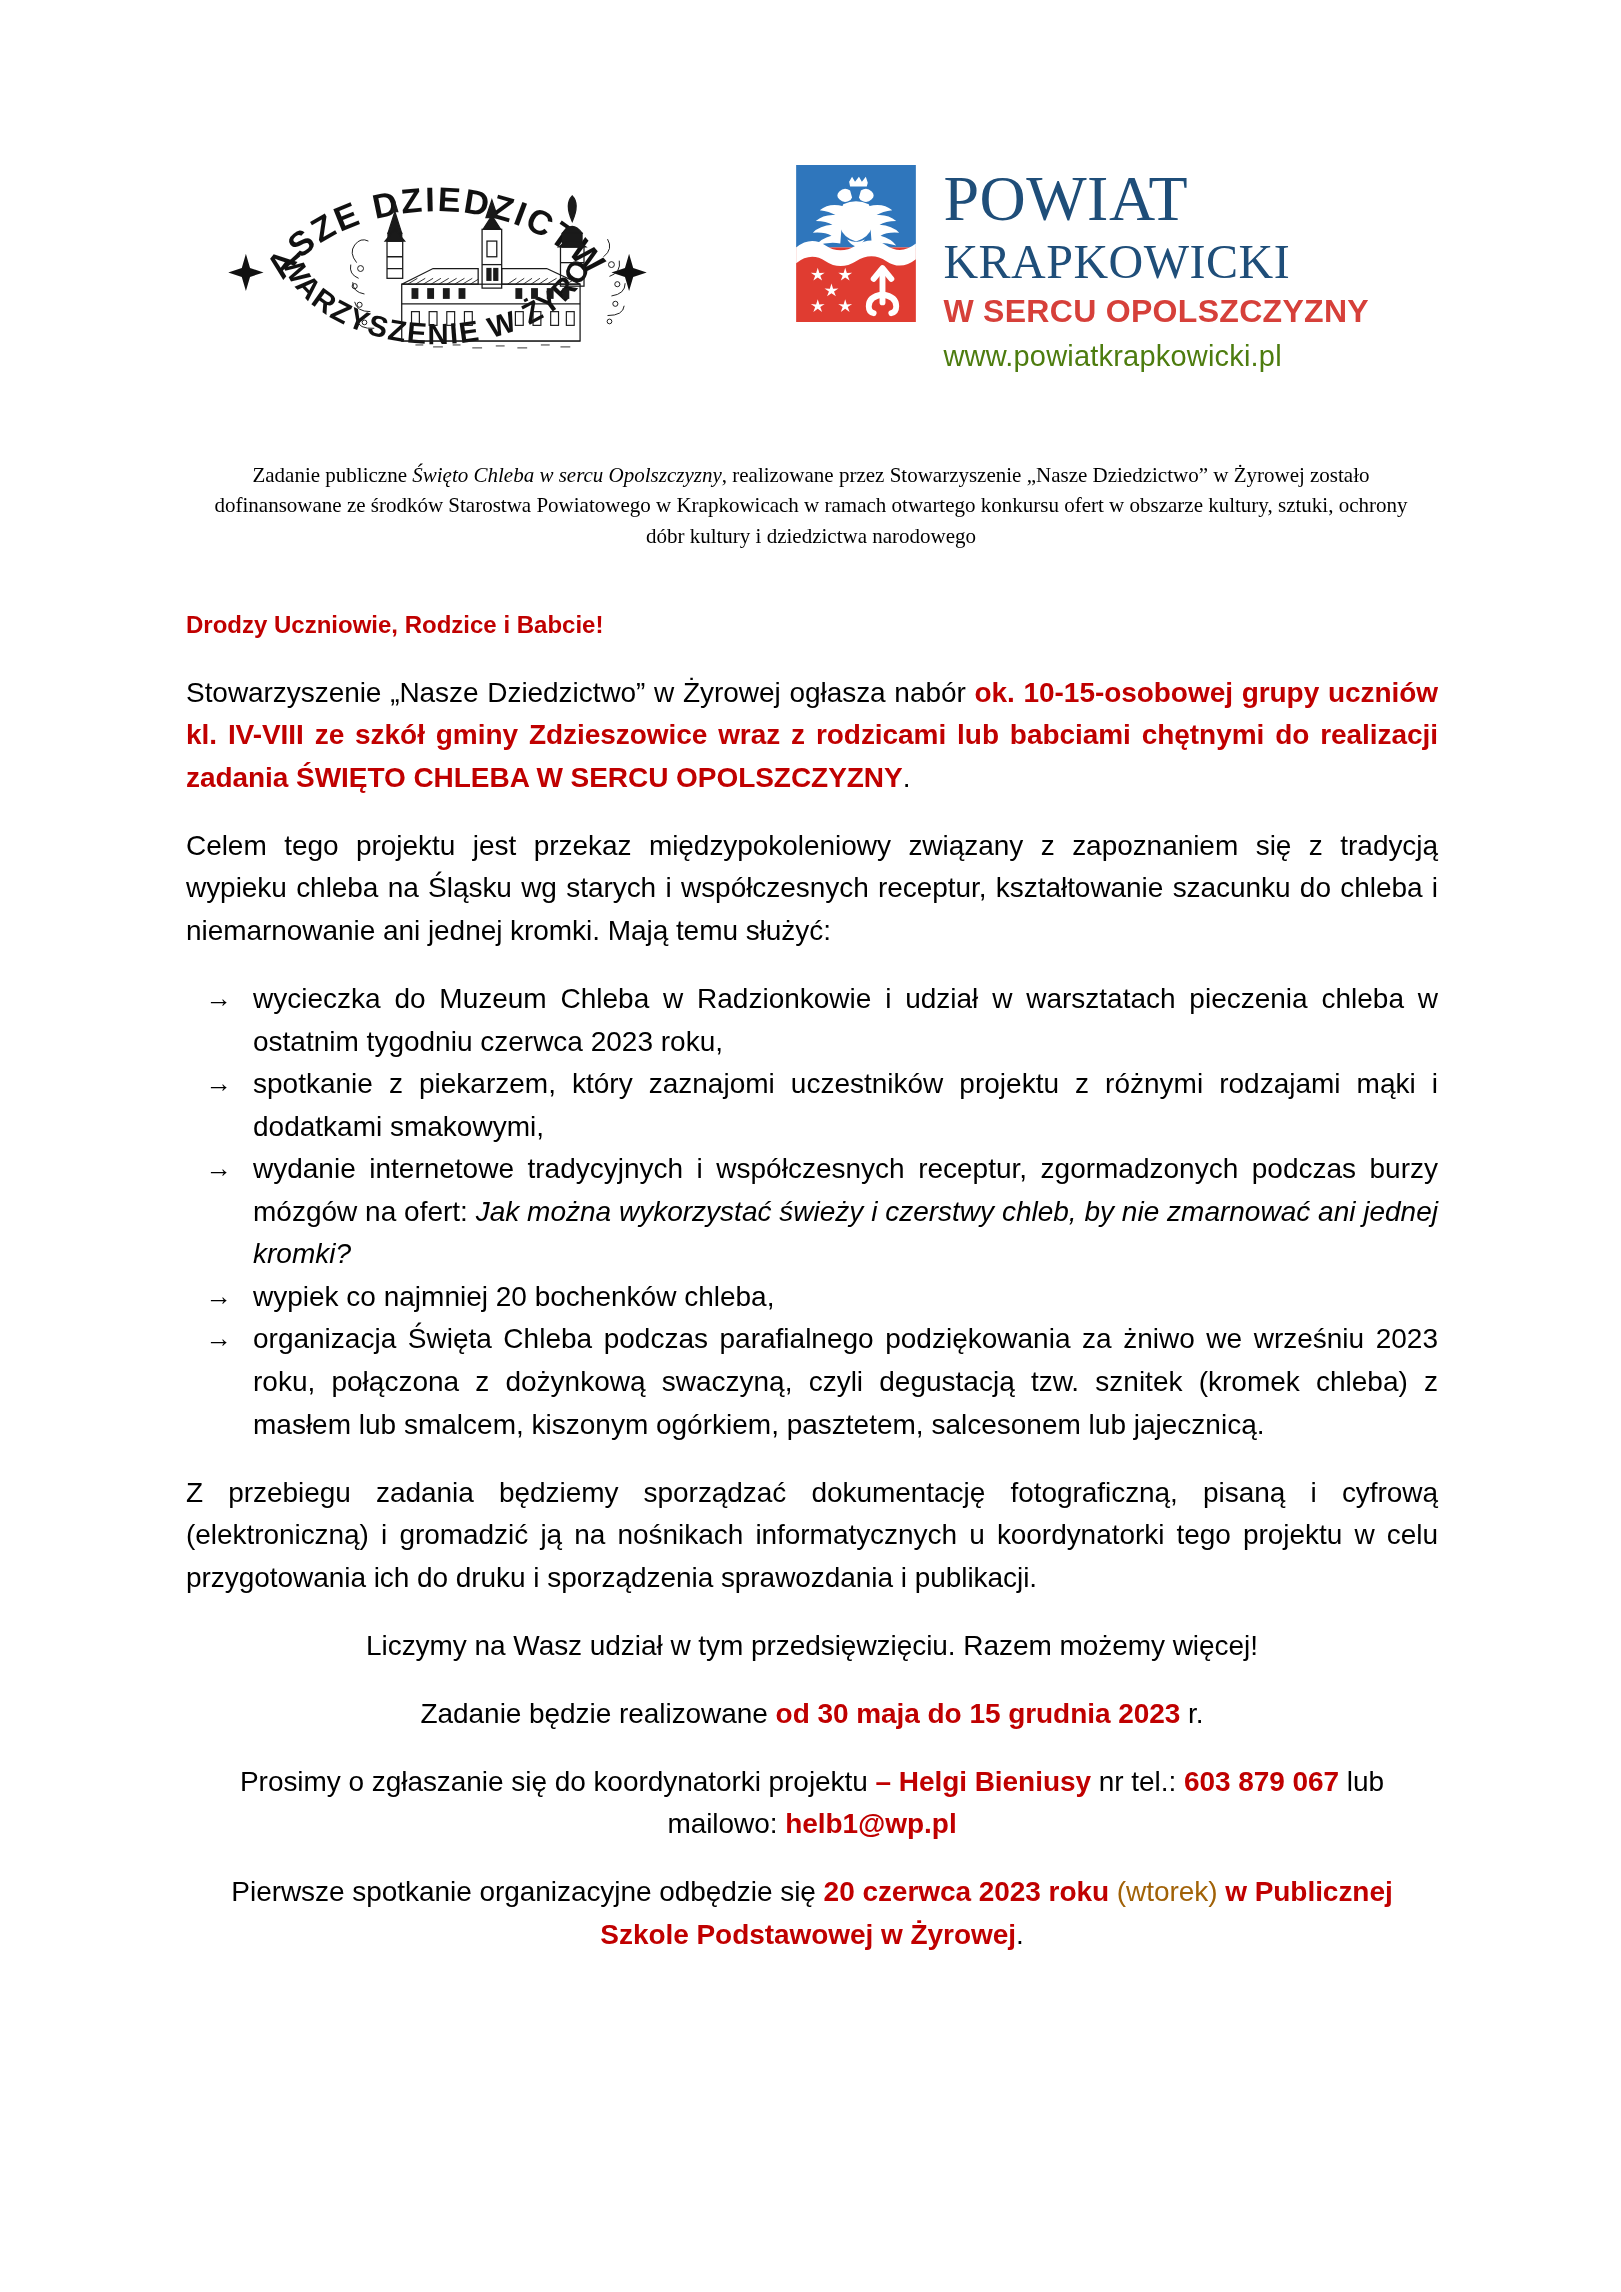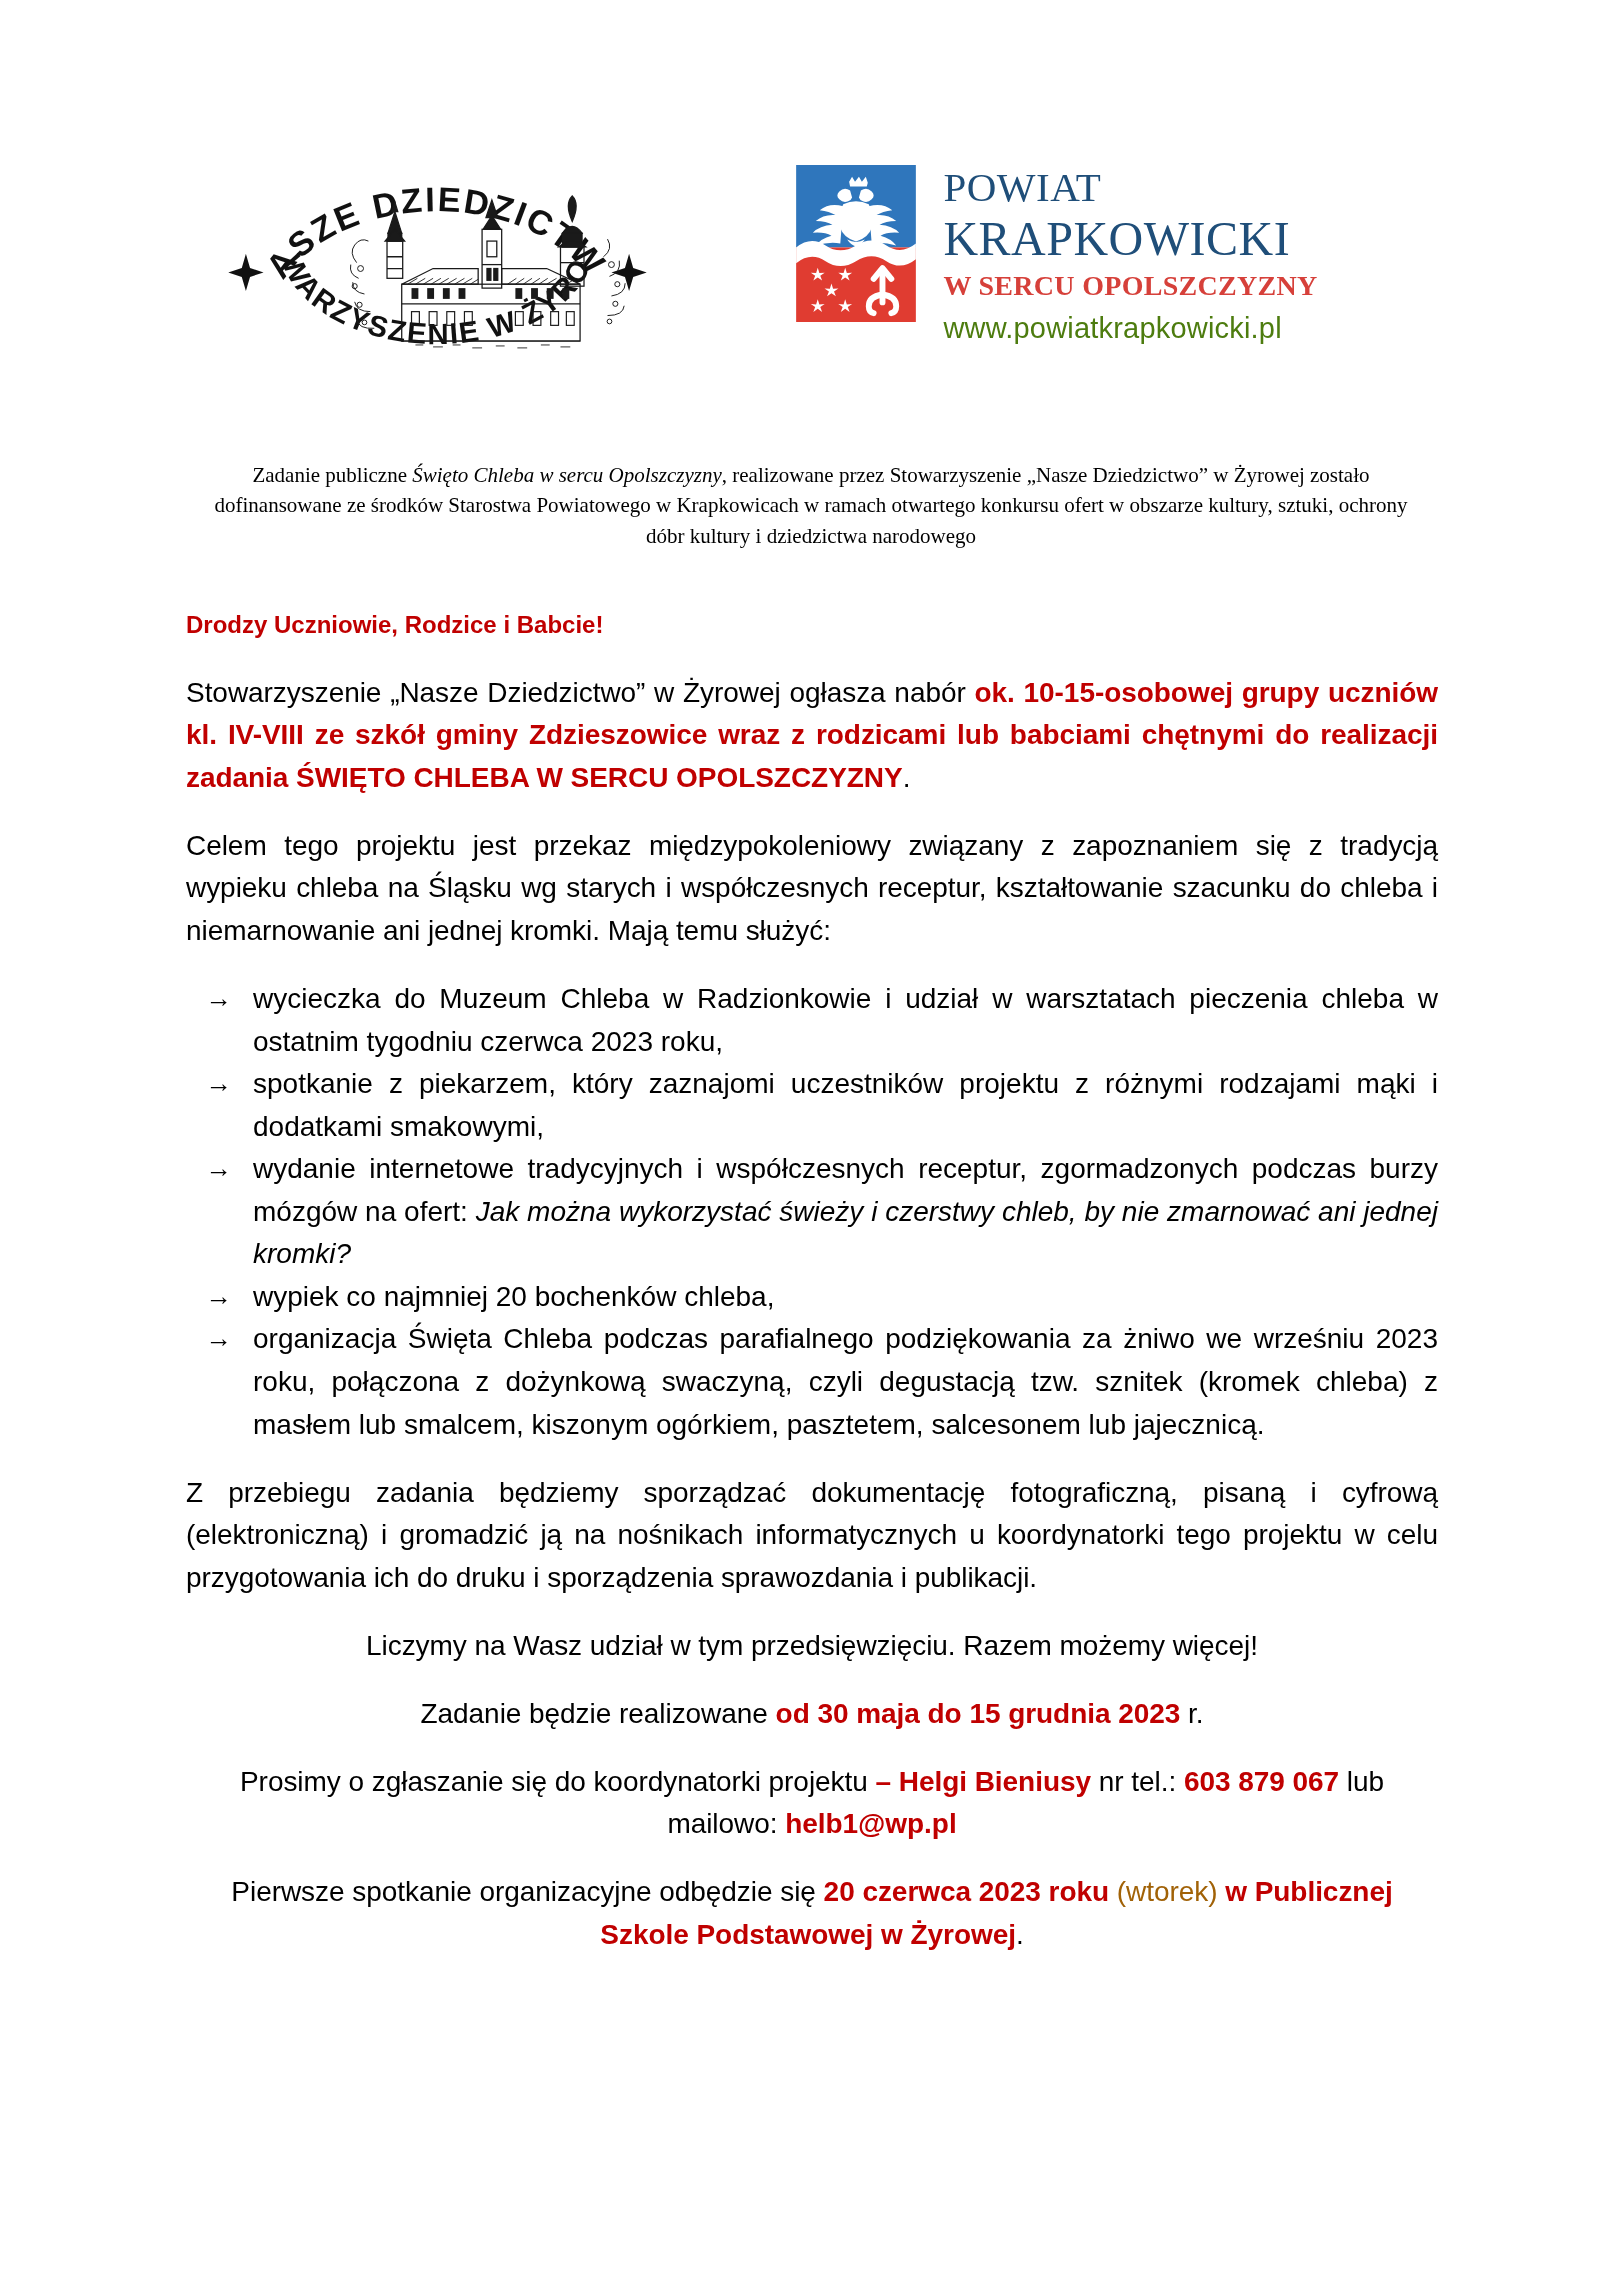--- a/index.html
+++ b/index.html
@@ -68,26 +68,26 @@
     padding-top: 2px;
   }
   .powiat-line1, .powiat-line2 {
     font-family: "Liberation Serif", serif;
     color: #1F4E79;
     font-weight: 400;
     letter-spacing: 0.5px;
     line-height: 0.99;
     white-space: nowrap;
   }
-  .powiat-line1 { font-size: 41px; }
+  .powiat-line1 { font-size: 64px; }
   .powiat-line2 { font-size: 48px; margin-top: 8px; }
   .powiat-tag {
-    font-family: Liberation Serif, serif;
+    font-family: Liberation Sans, sans-serif;
     color: #D6403A;
-    font-size: 28px;
+    font-size: 32px;
     font-weight: 700;
     letter-spacing: 0.3px;
     margin-top: 7.8px;
     white-space: nowrap;
   }
   .powiat-url {
     font-family: "Liberation Sans", sans-serif;
     color: #4d7c0f;
     font-size: 29px;
     font-weight: 400;

